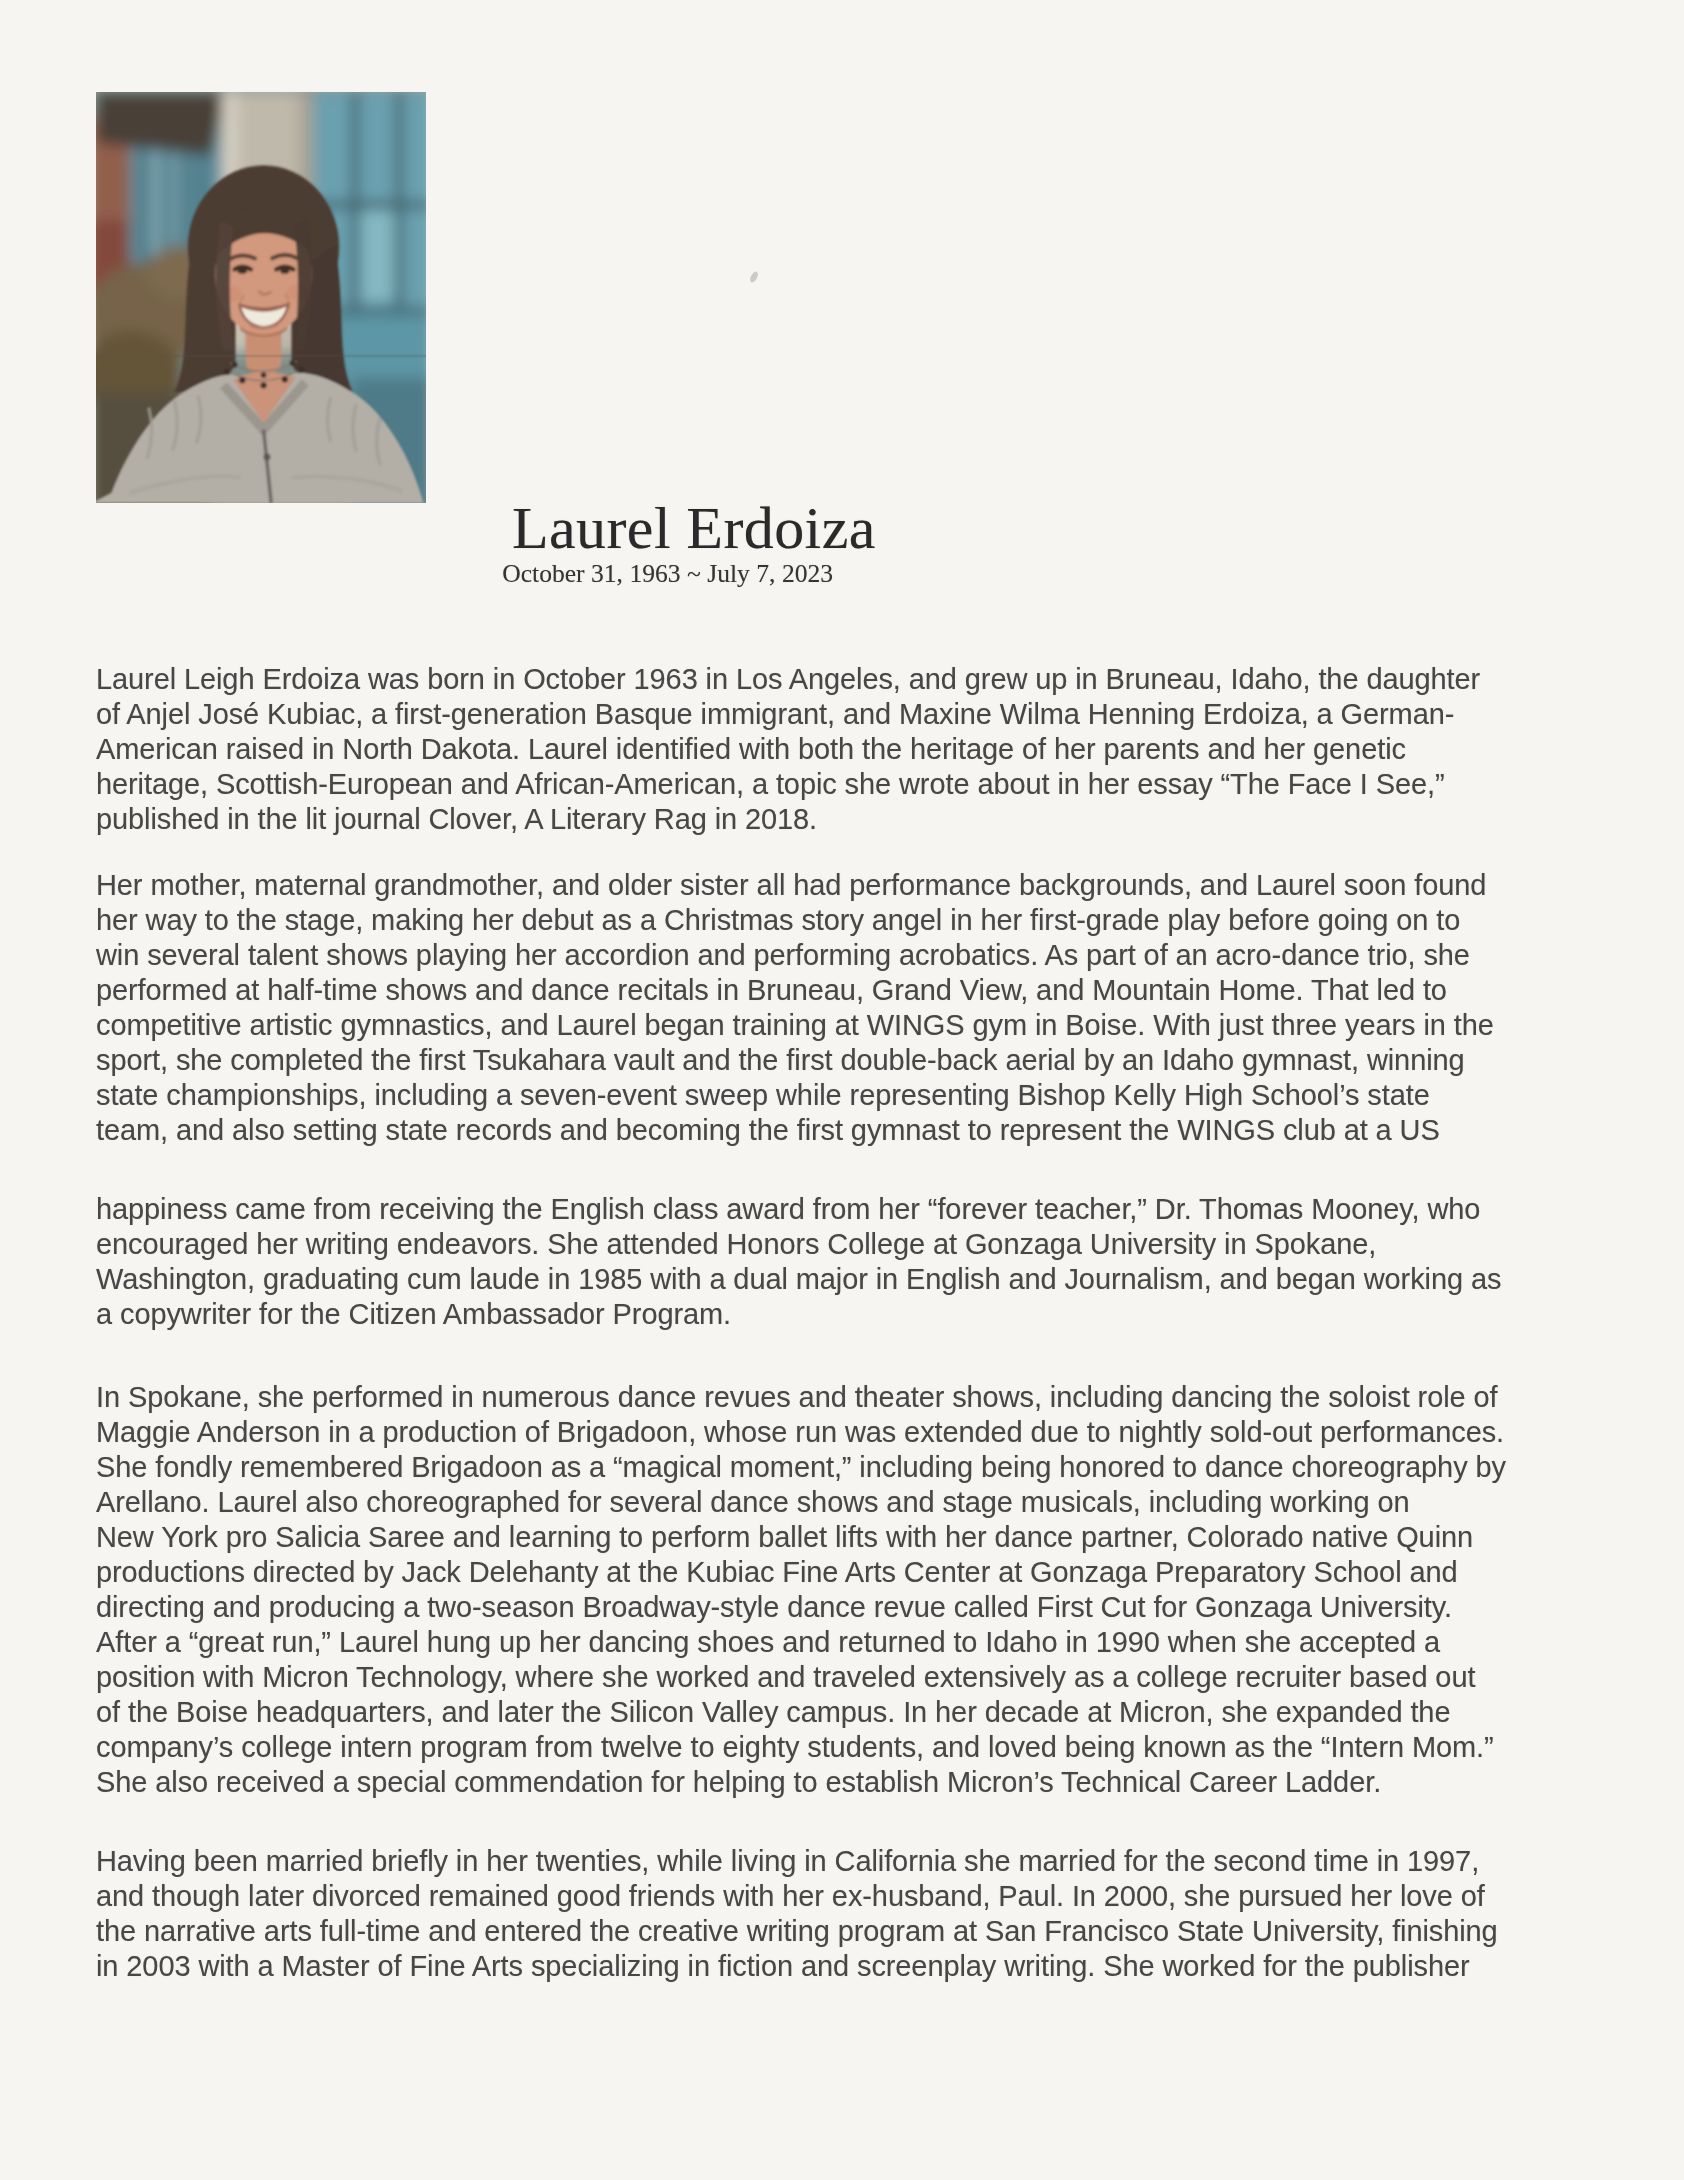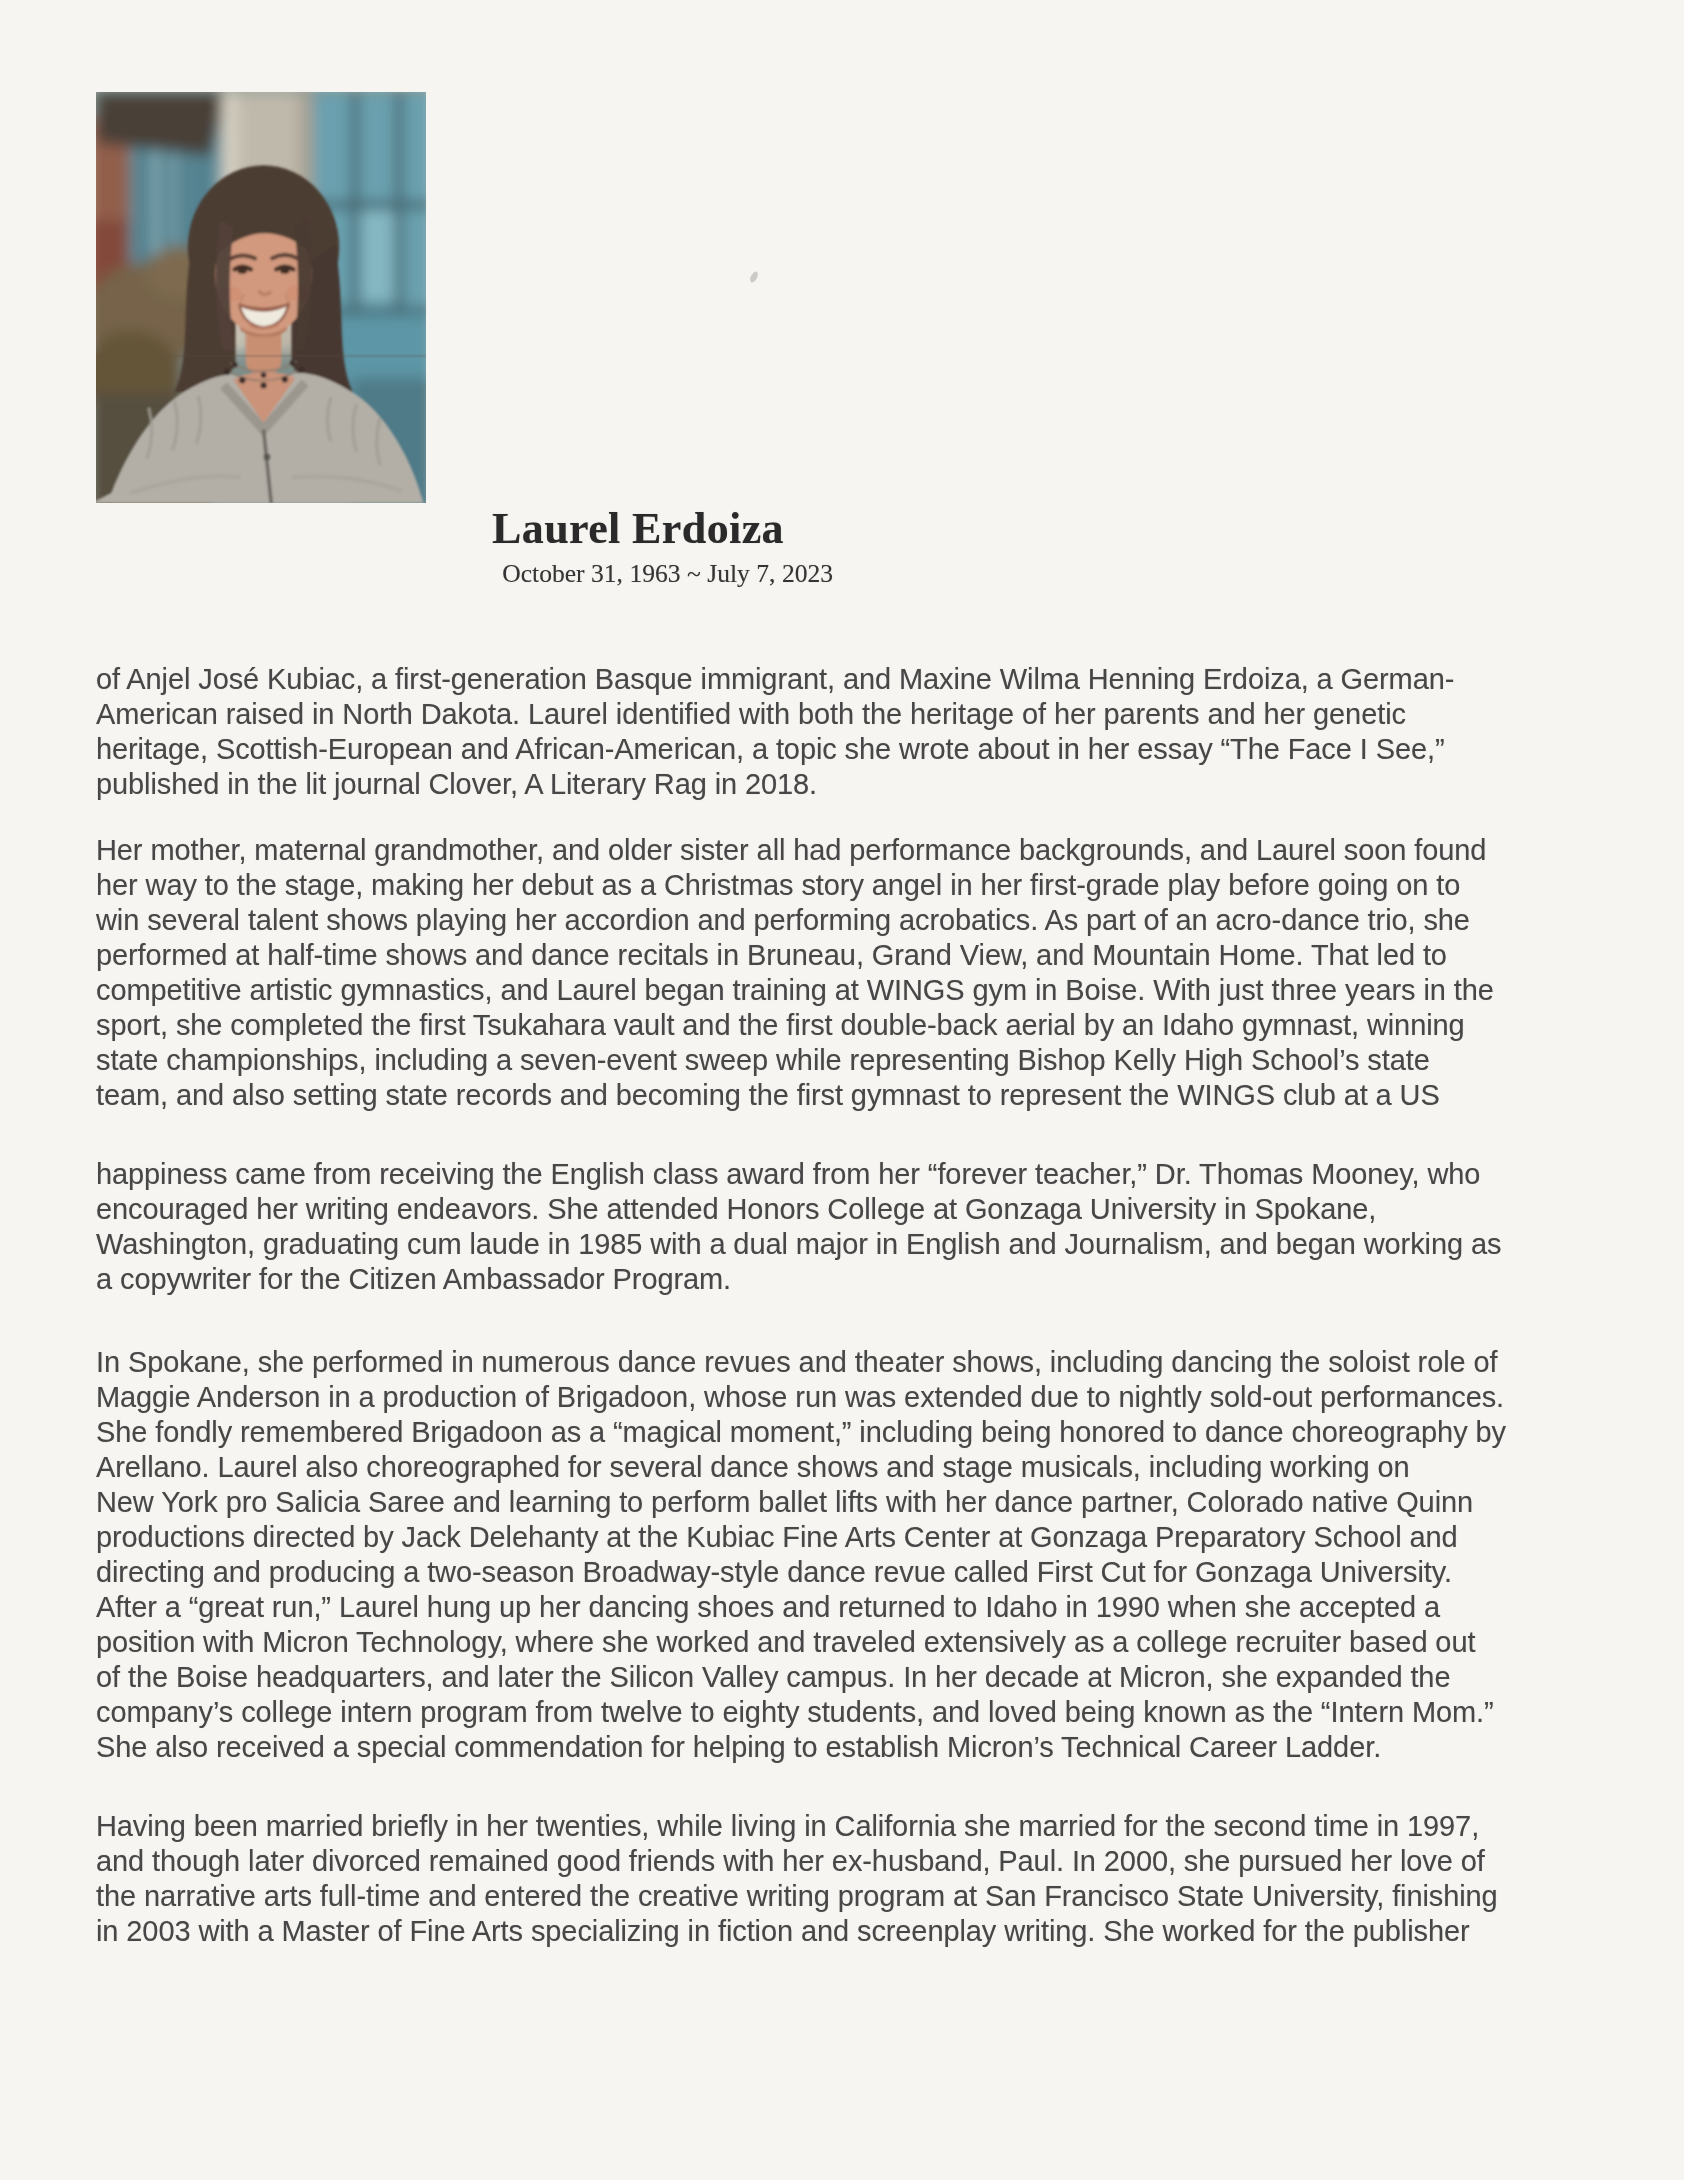--- a/index.html
+++ b/index.html
@@ -16,23 +16,24 @@
   .photo{
     position:absolute;left:96px;top:92px;width:330px;height:411px;
     overflow:hidden;
   }
   .photo svg{display:block;width:100%;height:100%;}
 
   
   .title-block{position:absolute;left:492px;top:504px;}
   .title{
     font-family:"Liberation Serif", serif;
-    font-weight:bold;font-size:44px;line-height:49px;color:#2a2a2a;
+    font-weight:normal;font-size:60px;line-height:49px;color:#2a2a2a;
     letter-spacing:0.4px;white-space:nowrap;
     text-shadow:0 0 0.9px rgba(40,40,40,.4);
+    margin-left:20px;
   }
   .dates{
     font-family:"Liberation Serif", serif;
     font-size:25.6px;line-height:31px;color:#353535;
     margin:5.1px 0 0 10.2px;white-space:nowrap;
     text-shadow:0 0 0.9px rgba(50,50,50,.35);
   }
 
   
   .body-text{
@@ -174,20 +175,21 @@
 
   <div class="title-block">
     <div class="title">Laurel Erdoiza</div>
     <div class="dates">October 31, 1963 ~ July 7, 2023</div>
   </div>
 
   <div class="speck"></div>
 
   <div class="body-text">
       <div class="para">
+        <div class="line">Laurel Leigh Erdoiza was born in October 1963 in Los Angeles, and grew up in Bruneau, Idaho, the daughter</div>
         <div class="line">of Anjel José Kubiac, a first-generation Basque immigrant, and Maxine Wilma Henning Erdoiza, a German-</div>
         <div class="line">American raised in North Dakota. Laurel identified with both the heritage of her parents and her genetic</div>
         <div class="line">heritage, Scottish-European and African-American, a topic she wrote about in her essay “The Face I See,”</div>
         <div class="line">published in the lit journal Clover, A Literary Rag in 2018.</div>
       </div>
       <div class="para">
         <div class="line">Her mother, maternal grandmother, and older sister all had performance backgrounds, and Laurel soon found</div>
         <div class="line">her way to the stage, making her debut as a Christmas story angel in her first-grade play before going on to</div>
         <div class="line">win several talent shows playing her accordion and performing acrobatics. As part of an acro-dance trio, she</div>
         <div class="line">performed at half-time shows and dance recitals in Bruneau, Grand View, and Mountain Home. That led to</div>

